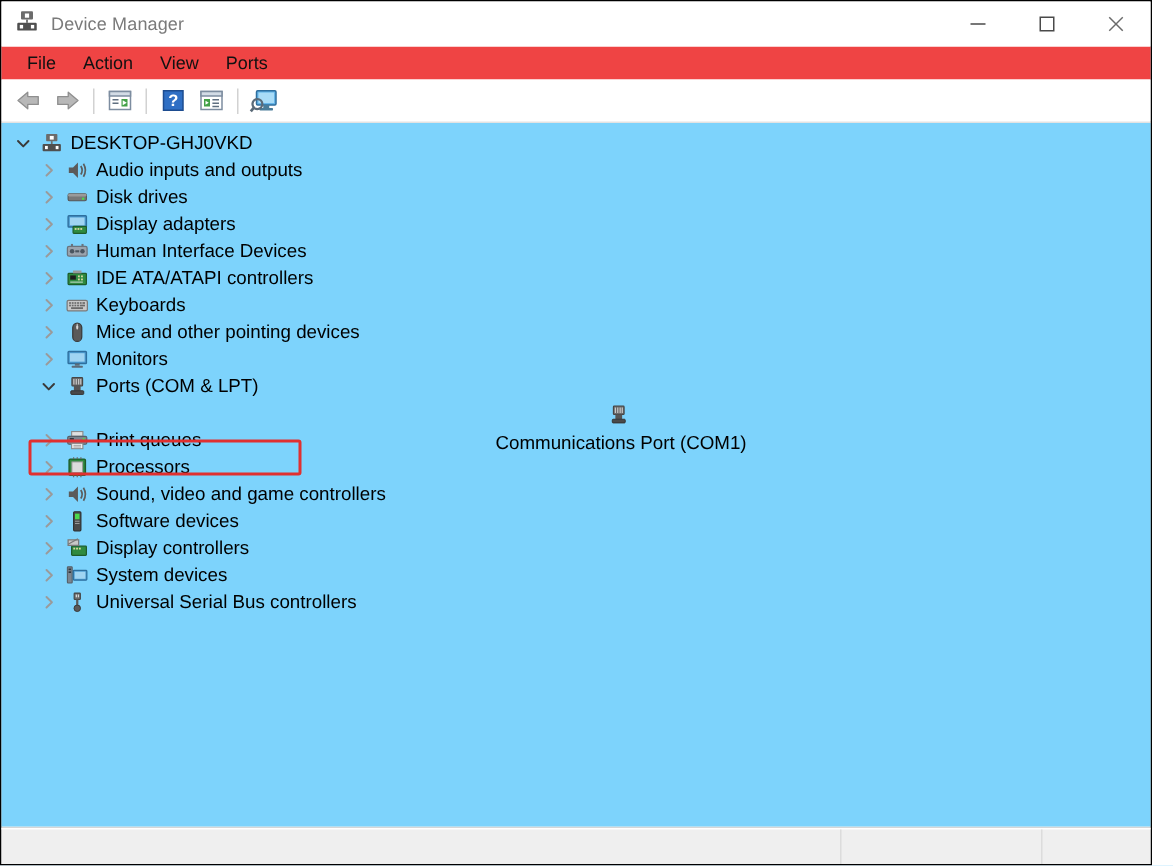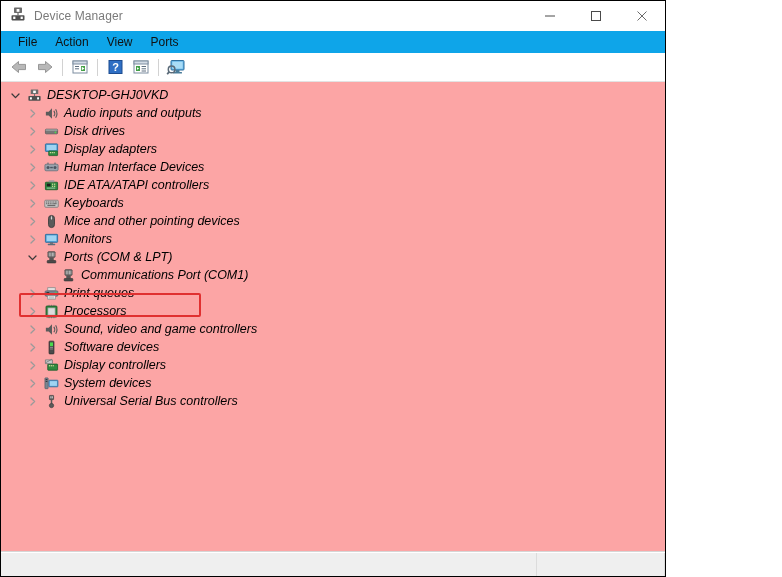--- a/index.html
+++ b/index.html
@@ -6,21 +6,21 @@
   html, body {
     margin: 0; padding: 0;
     width: 782px; height: 577px;
     background: #ffffff;
     font-family: "Liberation Sans", sans-serif;
     overflow: hidden;
   }
 
   #window {
     position: relative;
-    width: 666px; height: 577px;
+    width: 768px; height: 577px;
     background: #ffffff;
     border: 1px solid #000000;
     display: flex;
     flex-direction: column;
   }
 
   
   #titlebar {
     height: 30px;
     min-height: 30px;
@@ -49,21 +49,21 @@
   }
   .wcbtn {
     width: 46px; height: 30px;
     display: flex; align-items: center; justify-content: center;
   }
   .wcbtn svg { display: block; }
 
   
   #menubar {
     height: 22px; min-height: 22px;
-    background: #0ea5e9;
+    background: #ef4444;
     display: flex;
     align-items: center;
     padding-left: 8px;
   }
   .menuitem {
     font-size: 12px;
     color: #111111;
     padding: 2px 9px;
     white-space: nowrap;
   }
@@ -90,25 +90,24 @@
 
   #toolbar-underline {
     height: 1px;
     background: #e3e3e3;
     min-height: 1px;
   }
 
   
   #treearea {
     flex: 1;
-    background: #fca5a5;
+    background: #7dd3fc;
     position: relative;
     overflow: hidden;
     padding-top: 4px;
-    font-style: italic;
   }
   .row {
     height: 18px;
     display: flex;
     align-items: center;
     position: relative;
     white-space: nowrap;
   }
   .chev {
     width: 17px;
@@ -123,21 +122,21 @@
   }
   .ico svg { display:block; }
   .lbl {
     font-size: 12.5px;
     color: #000000;
     padding-left: 3px;
     line-height: 18px;
   }
   .depth0 { padding-left: 6px; }
   .depth1 { padding-left: 23px; text-align: center; }
-  .depth2 { padding-left: 57px; }
+  .depth2 { padding-left: 57px; flex-direction: column; }
 
   
   #annotation {
     position: absolute;
     left: 18px;
     top: 211px;
     width: 182px;
     height: 24px;
     border: 2px solid #e03030;
     border-radius: 2px;

